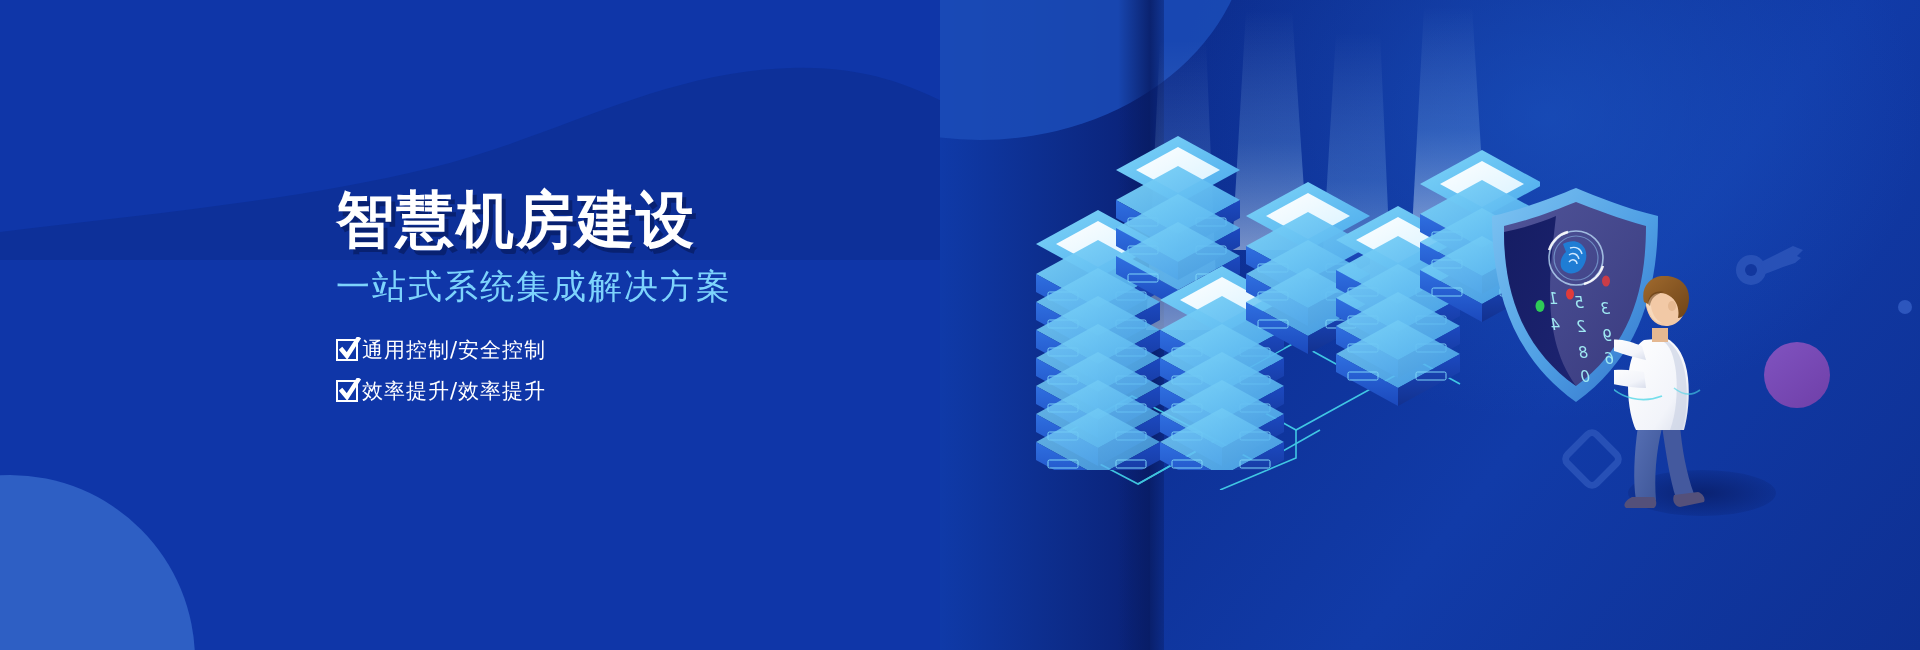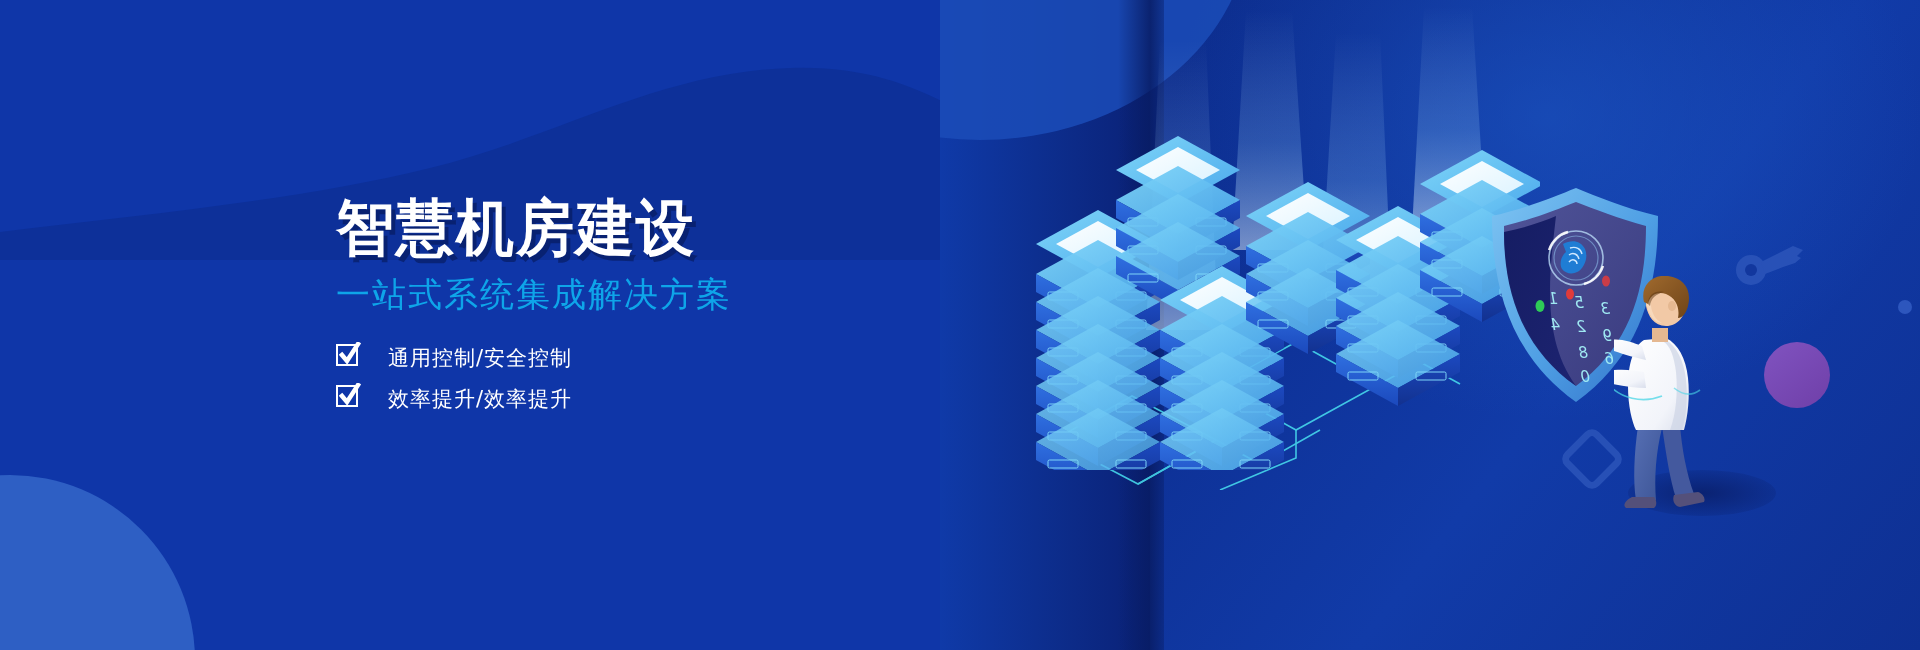--- a/index.html
+++ b/index.html
@@ -71,39 +71,39 @@
 
   
   .person { position:absolute; left:1614px; top:276px; width:150px; height:250px; }
   .person-shadow {
     position:absolute; left:1628px; top:470px; width:148px; height:46px;
     border-radius:50%;
     background:radial-gradient(ellipse at center,#0a2272 0%,rgba(10,34,114,0.18) 78%,rgba(10,34,114,0) 100%);
   }
 
   
-  .copy { position:absolute; left:336px; top:196px; width:580px; }
+  .copy { position:absolute; left:336px; top:188px; width:580px; }
 
   .title {
     font-size:58px; font-weight:bold; color:#ffffff;
     letter-spacing:2px; line-height:60px;
     text-shadow:4px 5px 0 rgba(6,22,80,0.55);
     white-space:nowrap;
     transform:scaleY(1.06); transform-origin:left top;
     font-family:"DejaVu Sans","Liberation Sans",sans-serif;
   }
   .subtitle {
-    margin-top:18px; font-size:34px; color:#0ea5e9;
+    margin-top:18px; font-size:34px; color:#7dd3fc;
     letter-spacing:2px; line-height:40px; white-space:nowrap;
     font-weight:400;
     font-family:"DejaVu Sans","Liberation Sans",sans-serif;
   }
   .features { margin-top:30px; }
   .feature-row {
-    display:flex; gap:30px;
+    display:flex; align-items:center; gap:4px;
     margin-bottom:13px;
   }
   .cbox {
     width:22px; height:22px; flex:0 0 22px;
     border:2px solid #ffffff; position:relative;
   }
   .cbox svg { position:absolute; left:1px; top:-4px; }
   .feature-text {
     font-size:21px; color:#ffffff; letter-spacing:1px; white-space:nowrap;
     font-family:"DejaVu Sans","Liberation Sans",sans-serif;

